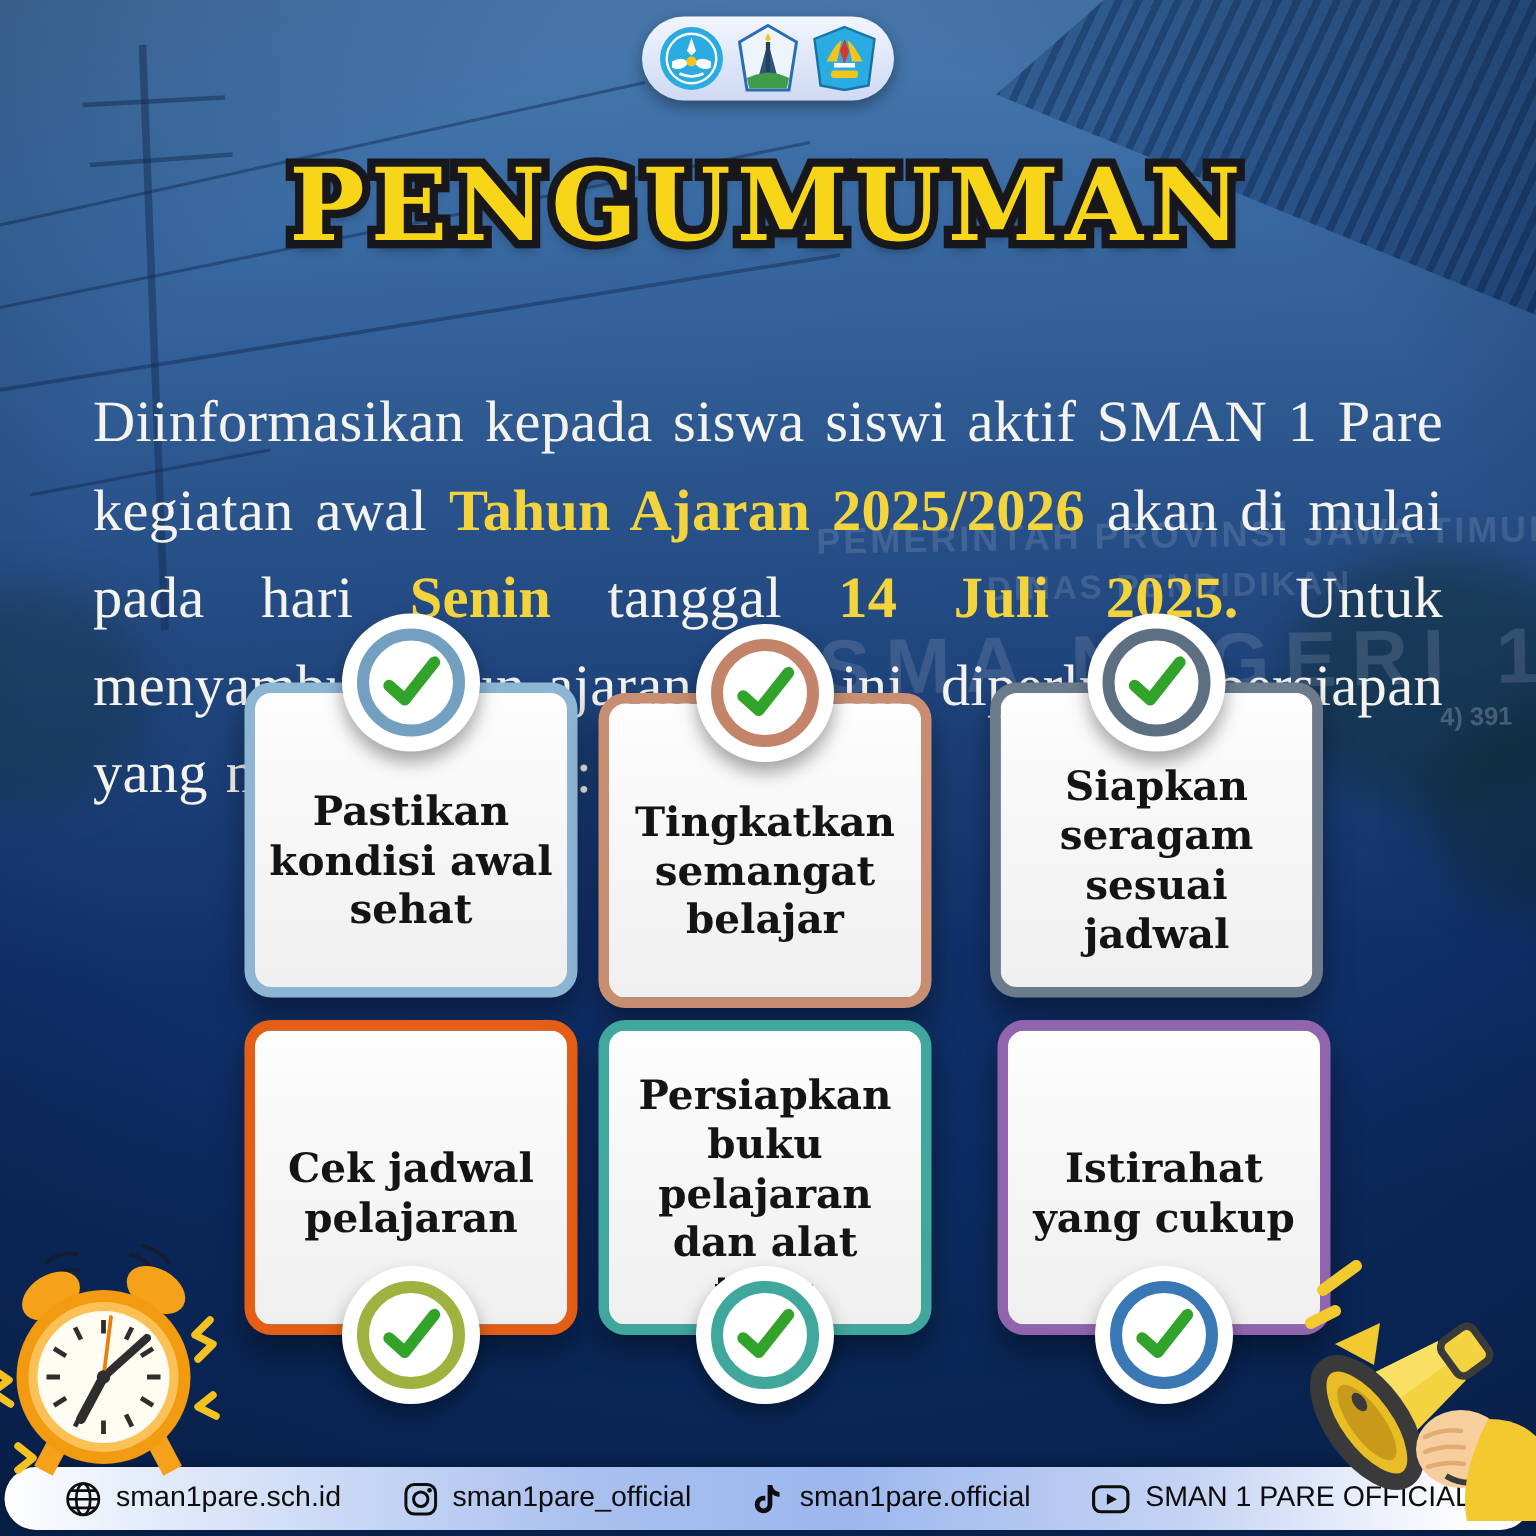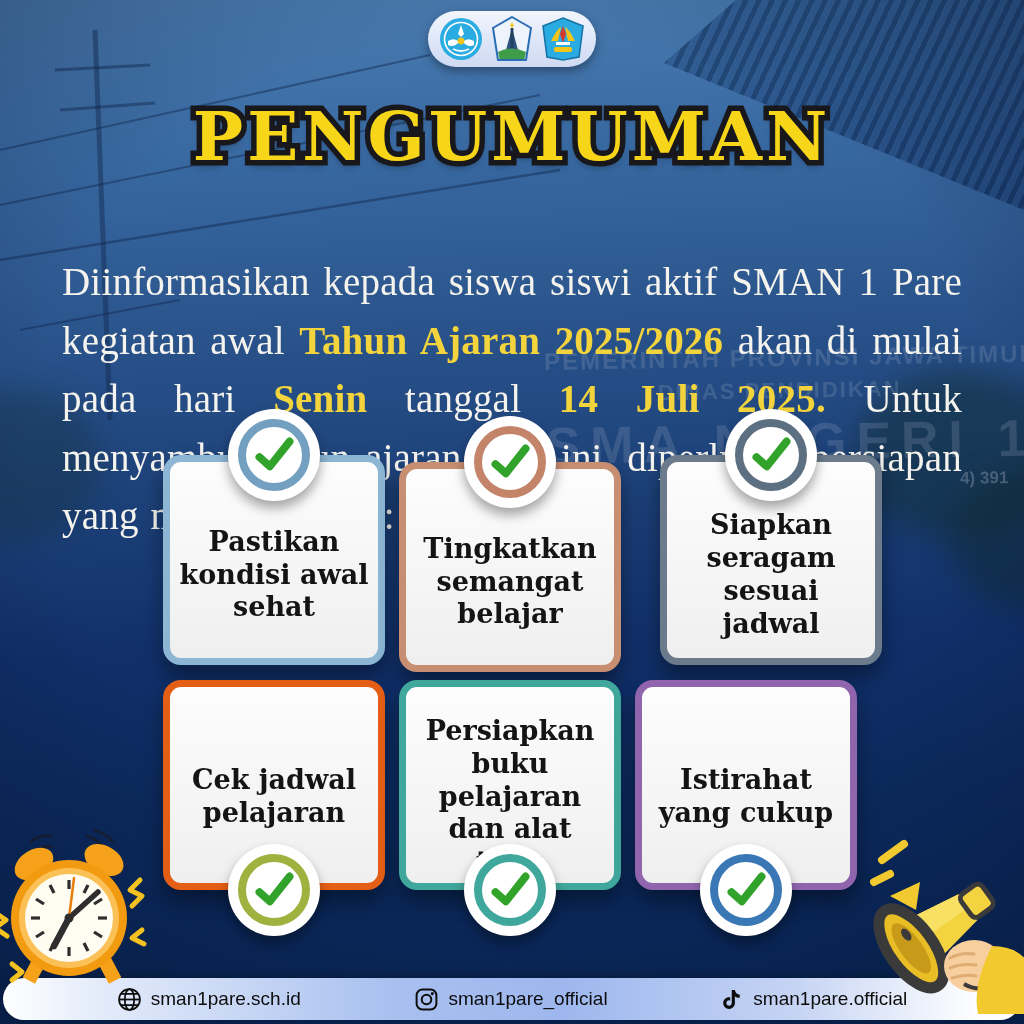--- a/index.html
+++ b/index.html
@@ -183,21 +183,21 @@
   <div class="card bottom-badge" style="left: 399px; top: 680px; --accent: #3fa79b; --ring: #3fa79b;">
     <div class="badge bottom">
       <div class="ring">
         <svg width="52" height="52" viewBox="0 0 100 100">
             <path d="M22 54 L42 72 L80 24" fill="none" stroke="#31a32b" stroke-width="15" stroke-linecap="round" stroke-linejoin="round"></path>
           </svg>
       </div>
     </div>
     <span>Persiapkan buku pelajaran dan alat tulis</span>
   </div>
-  <div class="card bottom-badge" style="left: 635px; top: 680px; --accent: #9065ae; --ring: #3a77b5;">
+  <div class="card bottom-badge" style="left: 665px; top: 680px; --accent: #9065ae; --ring: #3a77b5;">
     <div class="badge bottom">
       <div class="ring">
         <svg width="52" height="52" viewBox="0 0 100 100">
             <path d="M22 54 L42 72 L80 24" fill="none" stroke="#31a32b" stroke-width="15" stroke-linecap="round" stroke-linejoin="round"></path>
           </svg>
       </div>
     </div>
     <span>Istirahat yang cukup</span>
   </div>
 
@@ -288,15 +288,22 @@
         <circle cx="17.6" cy="6.3" r="1.5" fill="#0d0d0d"></circle>
       </svg>
       <span>sman1pare_official</span>
     </div>
     <div class="f-item">
       <svg width="23" height="23" viewBox="0 0 24 24">
         <path d="M14.5 2c.4 2.8 2.2 4.6 5 4.9v3.3c-1.9.1-3.6-.5-5-1.6v7.1c0 3.4-2.7 6.1-6.1 6.1S2.3 19.1 2.3 15.7s2.7-6.1 6.1-6.1c.4 0 .8 0 1.2.1v3.5c-.4-.2-.8-.3-1.2-.3-1.6 0-2.8 1.3-2.8 2.8s1.3 2.8 2.8 2.8 2.8-1.3 2.8-2.8V2h3.3z" fill="#0d0d0d"></path>
       </svg>
       <span>sman1pare.official</span>
     </div>
+    <div class="f-item">
+      <svg width="27" height="25" viewBox="0 0 26 24">
+        <rect x="2" y="4" width="22" height="16" rx="4.5" fill="none" stroke="#0d0d0d" stroke-width="2"></rect>
+        <path d="M10.5 8.5 L17 12 L10.5 15.5 Z" fill="#0d0d0d"></path>
+      </svg>
+      <span>SMAN 1 PARE OFFICIAL</span>
+    </div>
   </div>
 
 </div>
 
 </body></html>

